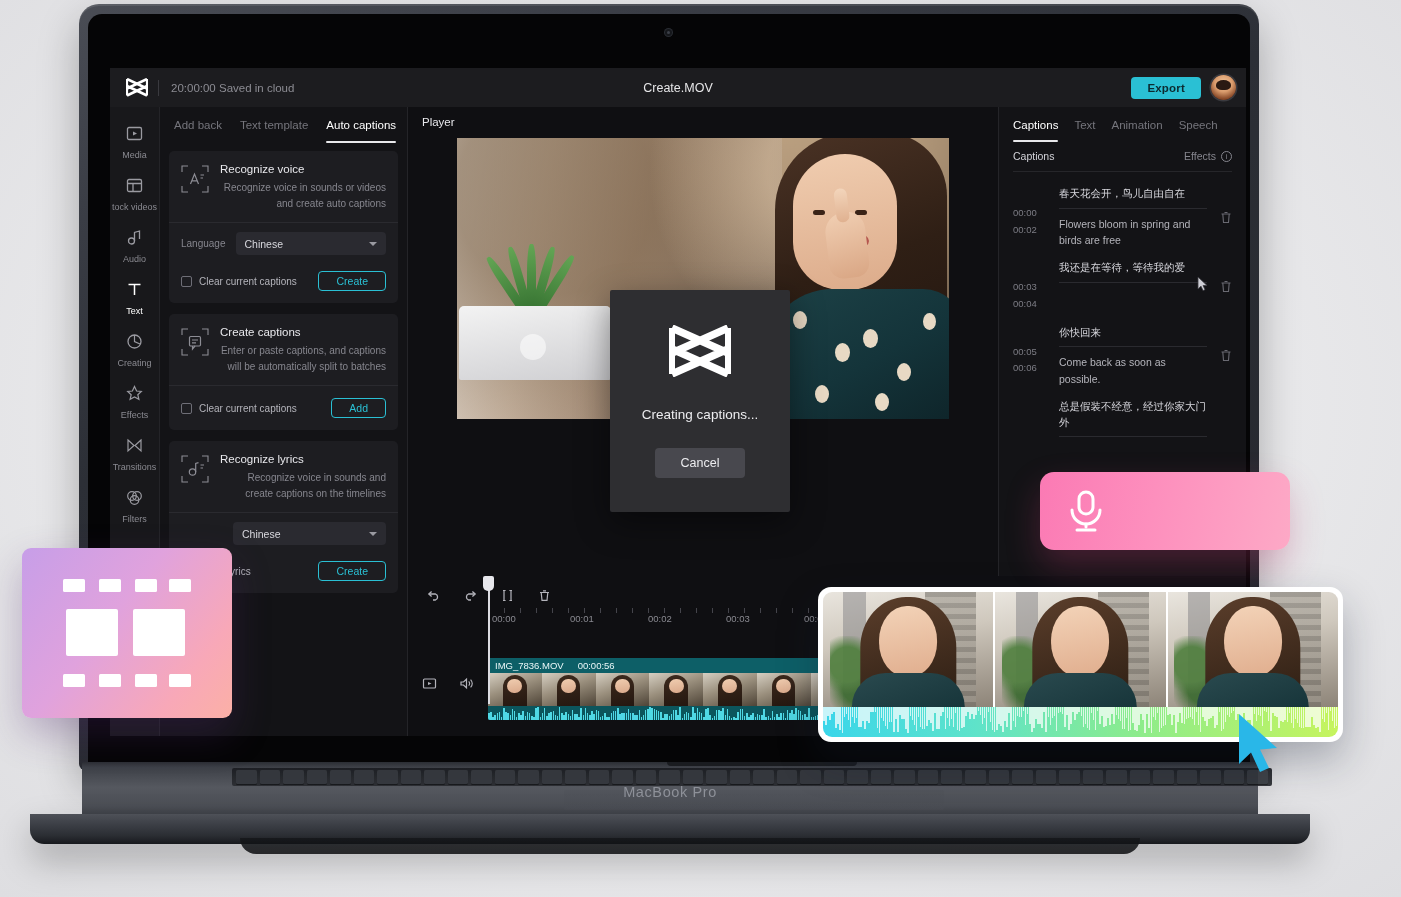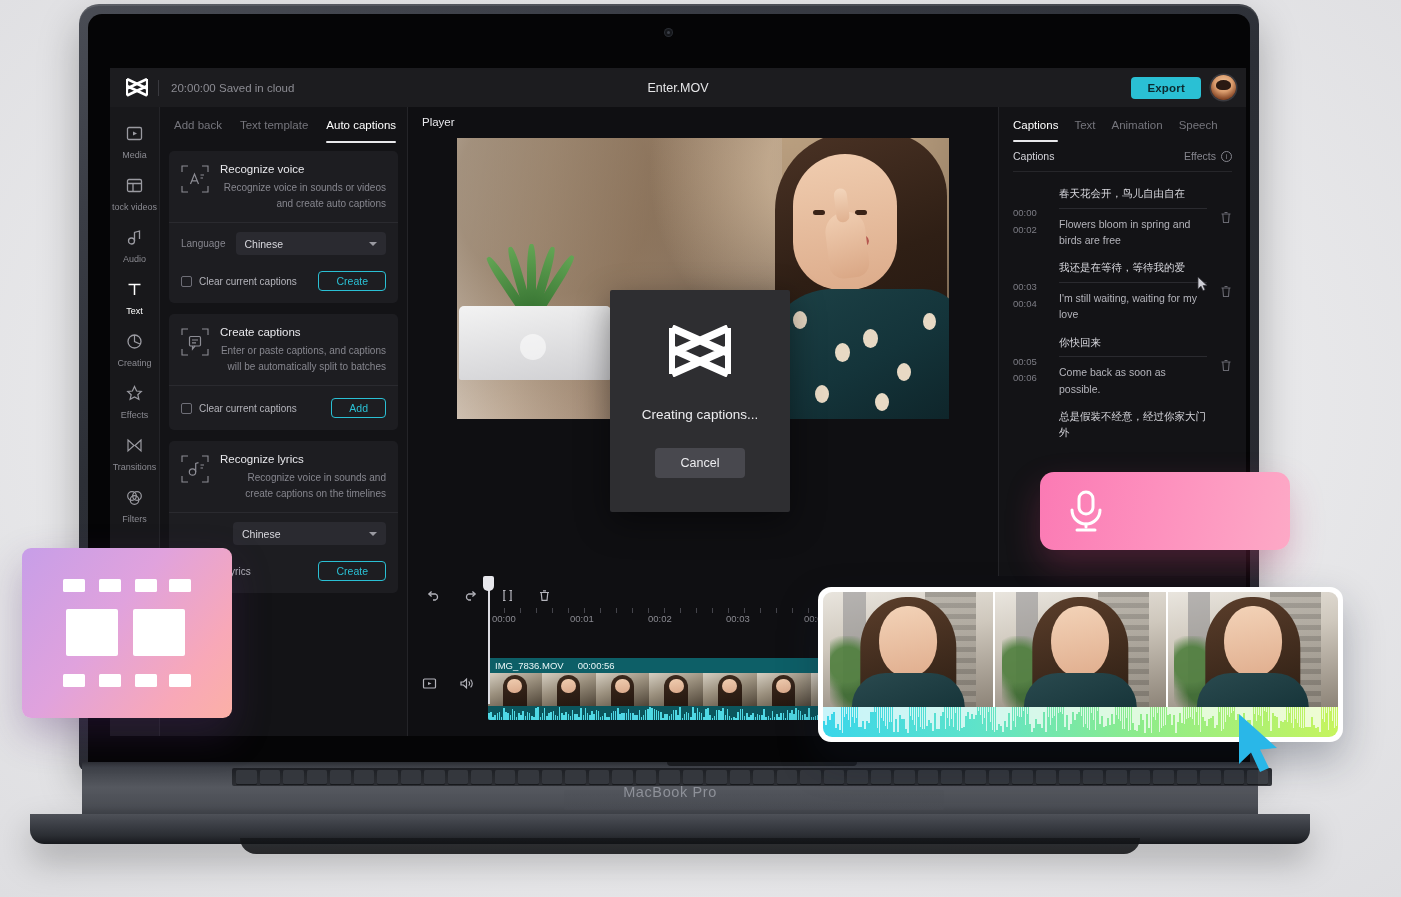--- a/index.html
+++ b/index.html
@@ -360,21 +360,21 @@
           <path d="M1 1 L1 17.5 M21 1 L21 17.5" stroke="#fff" stroke-width="2.2"></path>
         </svg>
       </div>
       <div class="divider-v"></div>
       <div class="saved">20:00:00 Saved in cloud</div>
       <div class="top-right">
         <button class="export-btn">Export</button>
         <div class="avatar"></div>
       </div>
     </div>
-    <div class="centre-title">Enter.MOV</div>
+    <div class="centre-title">Create.MOV</div>
 
     <div class="workarea">
 
       <div class="rail">
         <div class="rail-item">
           <span>
             <svg width="17" height="17" viewBox="0 0 17 17">
                 <rect x="1.5" y="2.5" width="14" height="12" rx="1.5" stroke-width="1.3"></rect>
                 <path d="M7 6.5 L11 8.5 L7 10.5 Z" fill="#9a9aa1" stroke="none"></path>
               </svg>
@@ -630,21 +630,20 @@
                 </svg>
             </div>
           </div>
           <div class="cap-item">
             <div class="cap-times">
               <div>00:03</div>
               <div>00:04</div>
             </div>
             <div class="cap-texts">
               <div class="cap-zh">我还是在等待，等待我的爱</div>
-              <div class="cap-en">I'm still waiting, waiting for my love</div>
             </div>
             <div class="trash">
               <svg width="12" height="13" viewBox="0 0 12 13" stroke-width="1.1" stroke="#b4b4bb">
                   <path d="M1.5 3 H10.5 M4.5 1.5 H7.5 M2.8 3 L3.5 11.5 H8.5 L9.2 3"></path>
                 </svg>
             </div>
           </div>
           <div class="cap-item">
             <div class="cap-times">
               <div>00:05</div>

